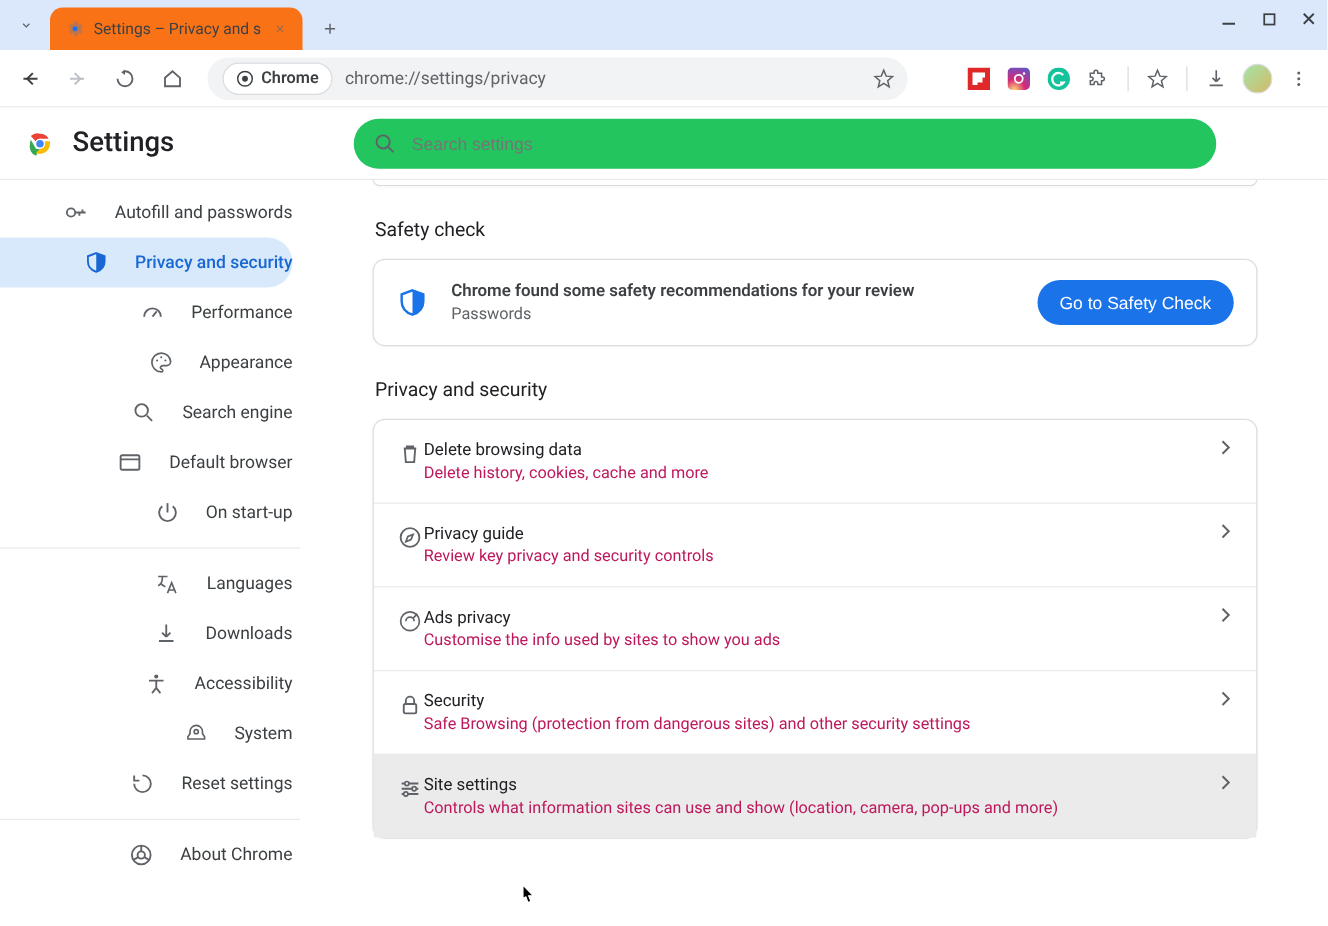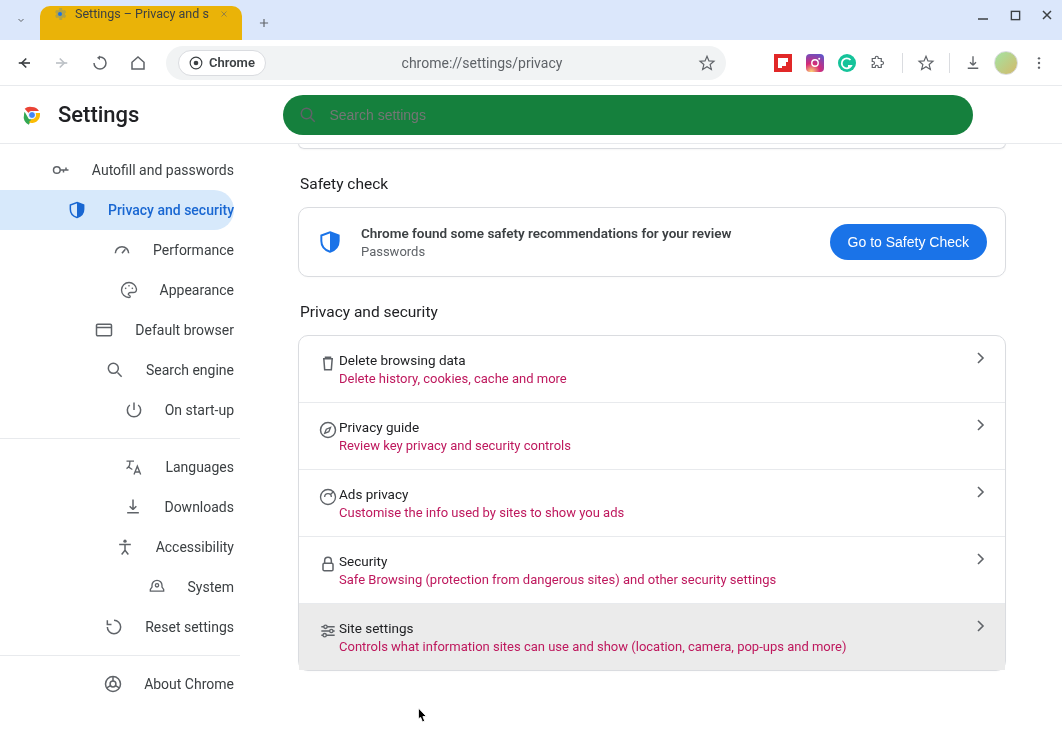--- a/index.html
+++ b/index.html
@@ -24,23 +24,23 @@
     padding-left: 8px;
     position: relative;
   }
   .tab-dropdown {
     width: 26px; height: 26px;
     margin-bottom: 7px;
     display:flex; align-items:center; justify-content:center;
     border-radius: 6px;
   }
   .tab {
-    display:flex; 
+    display:flex; align-items:center;
     height: 34px;
-    background:#eab308;
+    background:#f97316;
     border-radius: 10px 10px 0 0;
     padding: 0 10px 0 12px;
     margin-left: 6px;
     min-width: 200px;
     max-width: 230px;
     gap: 7px;
     font-size: 12.5px;
     color:#3c4043;
   }
   .tab .favicon { width:16px; height:16px; }
@@ -66,21 +66,20 @@
     flex: 1;
     height: 34px;
     background:#f1f3f4;
     border-radius: 17px;
     display:flex;
     align-items:center;
     padding: 0 10px 0 12px;
     gap: 10px;
     margin: 0 6px;
     max-width: 560px;
-    text-align: center;
   }
   .omnibox .chrome-chip {
     display:flex; align-items:center; gap:6px;
     background:#fff; border:1px solid #dadce0;
     border-radius: 14px; height:26px; padding:0 10px;
     font-weight:600; font-size:13px; color:#3c4043;
   }
   .omnibox .url { flex:1; color:#5f6368; font-size:14px; white-space:nowrap; overflow:hidden; }
   .omnibox .star { color:#5f6368; }
   .tb-right { display:flex; align-items:center; gap:10px; margin-left:auto; padding-right:4px;}
@@ -95,21 +94,21 @@
     padding: 0 20px;
     gap: 14px;
     border-bottom: 1px solid #e8eaed;
   }
   .chrome-logo { width:24px;height:24px; }
   .settings-title { font-size:22px; font-weight:500; color:#202124;}
   .settings-search {
     flex:1;
     max-width: 690px;
     height:40px;
-    background:#15803d;
+    background:#22c55e;
     border-radius:20px;
     margin-left: 130px;
     display:flex; align-items:center;
     padding:0 16px; gap:12px;
     color:#5f6368;
   }
   .settings-search input {
     border:none; background:transparent; outline:none;
     flex:1; font-size:14px; color:#202124;
   }
@@ -414,34 +413,34 @@
             <circle cx="8" cy="10" r="1" fill="currentColor"></circle>
             <circle cx="12" cy="7" r="1" fill="currentColor"></circle>
             <circle cx="16" cy="10" r="1" fill="currentColor"></circle>
           </svg>
         </span>
       <span>Appearance</span>
     </div>
     <div class="side-item">
       <span class="s-icon">
           <svg width="20" height="20" viewBox="0 0 24 24">
+            <circle cx="10" cy="10" r="6" fill="none" stroke="currentColor" stroke-width="1.8"></circle>
+            <path d="M20 20l-5-5" stroke="currentColor" stroke-width="1.8"></path>
+          </svg>
+        </span>
+      <span>Search engine</span>
+    </div>
+    <div class="side-item">
+      <span class="s-icon">
+          <svg width="20" height="20" viewBox="0 0 24 24">
             <rect x="3" y="5" width="18" height="14" rx="1.5" fill="none" stroke="currentColor" stroke-width="1.8"></rect>
             <path d="M3 9h18" stroke="currentColor" stroke-width="1.8"></path>
           </svg>
         </span>
       <span>Default browser</span>
-    </div>
-    <div class="side-item">
-      <span class="s-icon">
-          <svg width="20" height="20" viewBox="0 0 24 24">
-            <circle cx="10" cy="10" r="6" fill="none" stroke="currentColor" stroke-width="1.8"></circle>
-            <path d="M20 20l-5-5" stroke="currentColor" stroke-width="1.8"></path>
-          </svg>
-        </span>
-      <span>Search engine</span>
     </div>
     <div class="side-item">
       <span class="s-icon">
           <svg width="20" height="20" viewBox="0 0 24 24">
             <path d="M12 3v9" stroke="currentColor" stroke-width="1.8"></path>
             <path d="M7 6a8 8 0 1010 0" fill="none" stroke="currentColor" stroke-width="1.8"></path>
           </svg>
         </span>
       <span>On start-up</span>
     </div>

